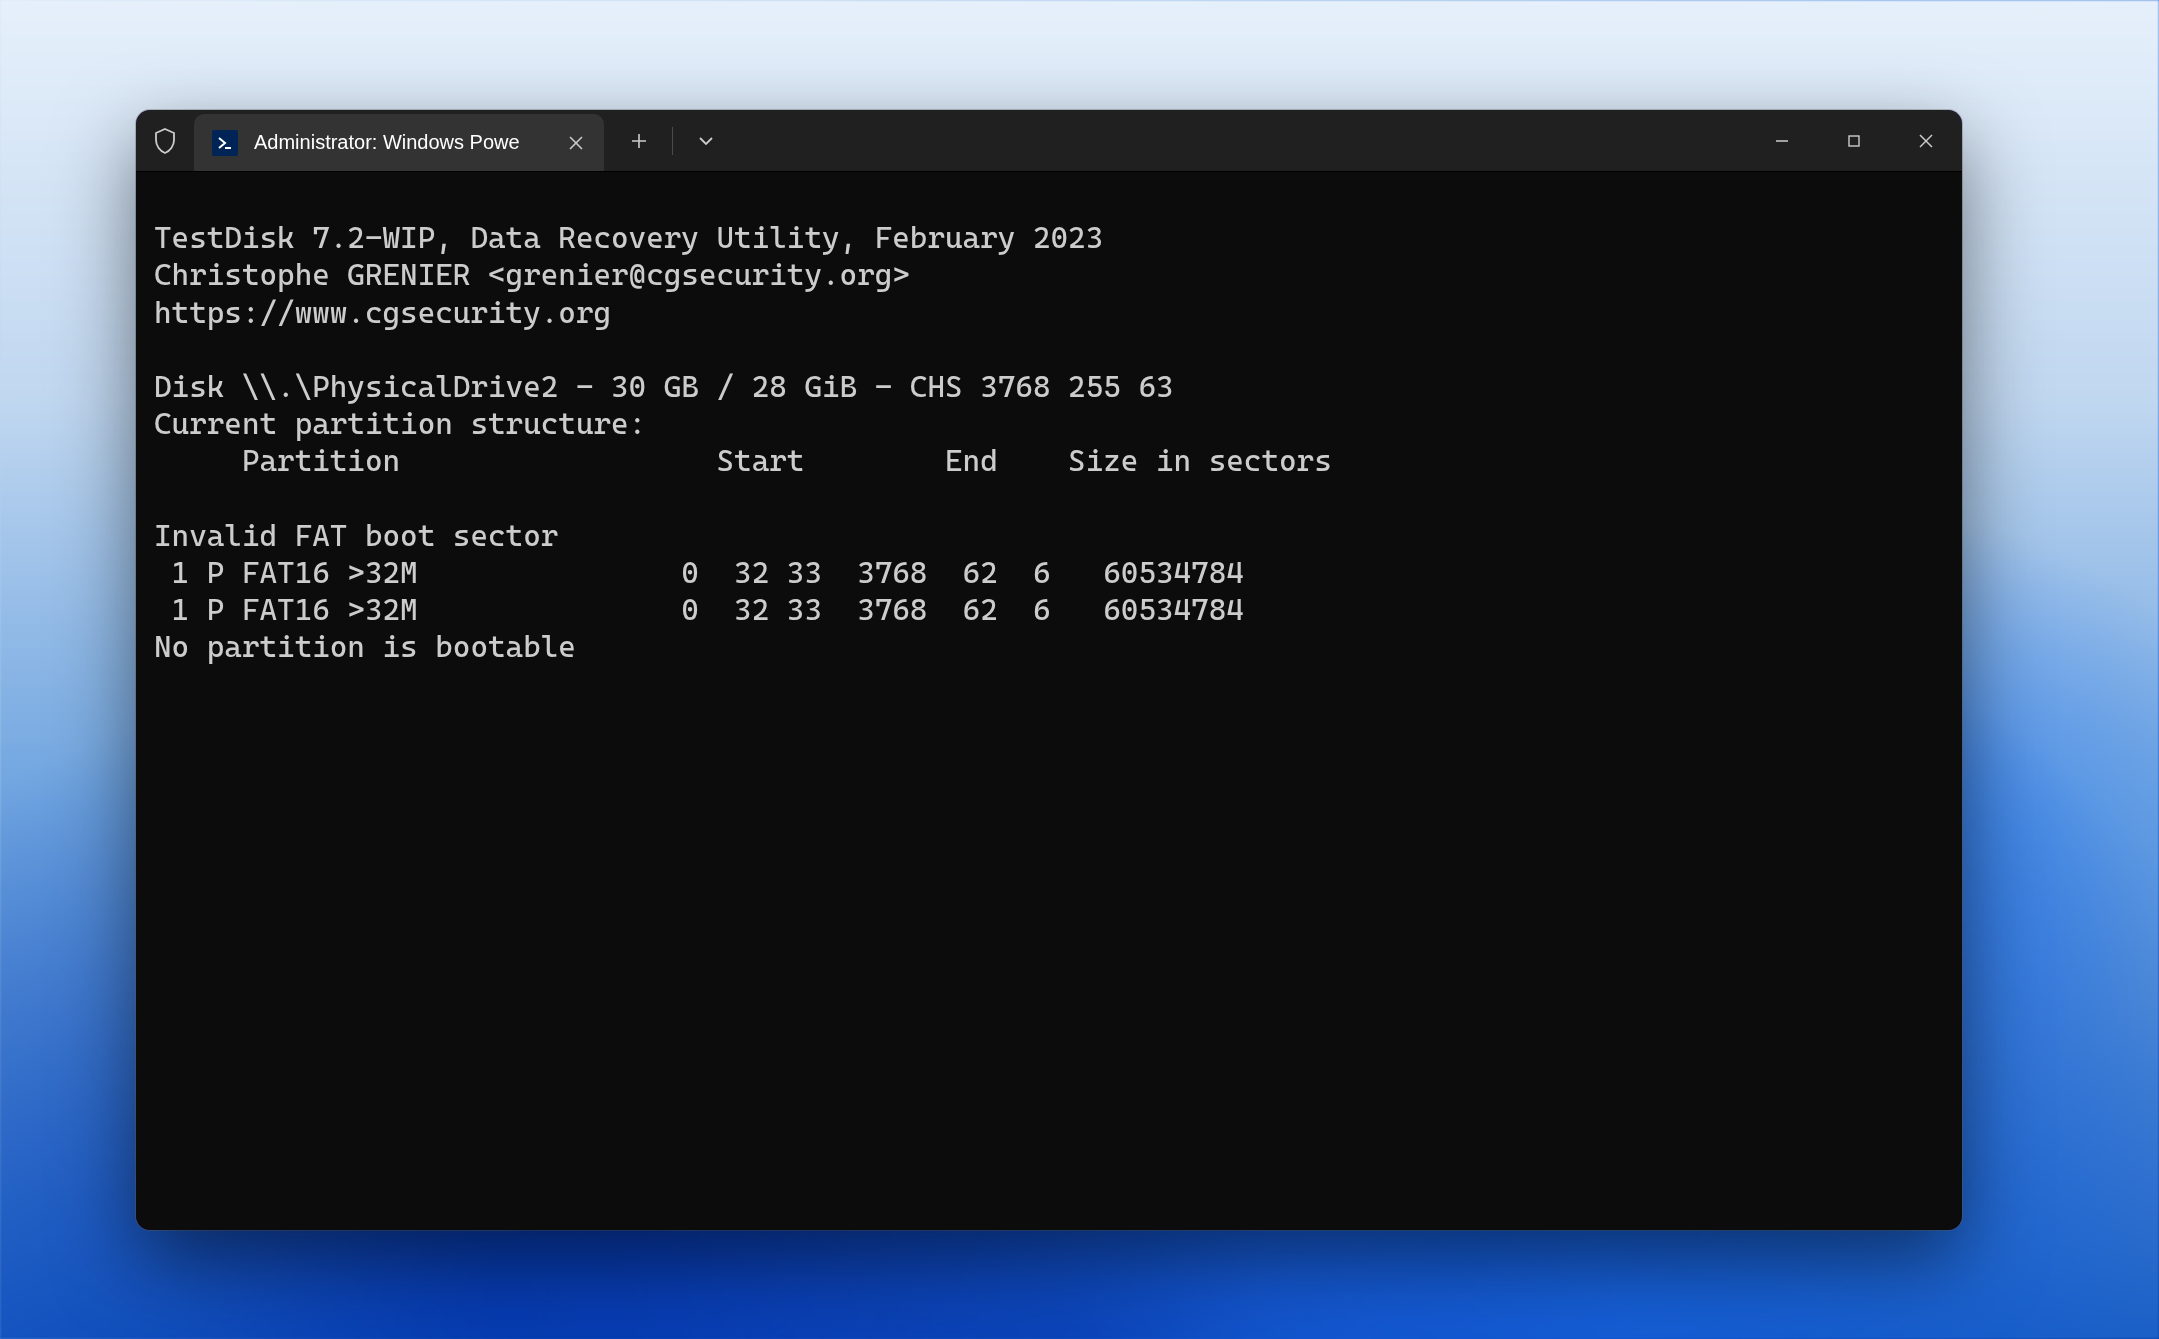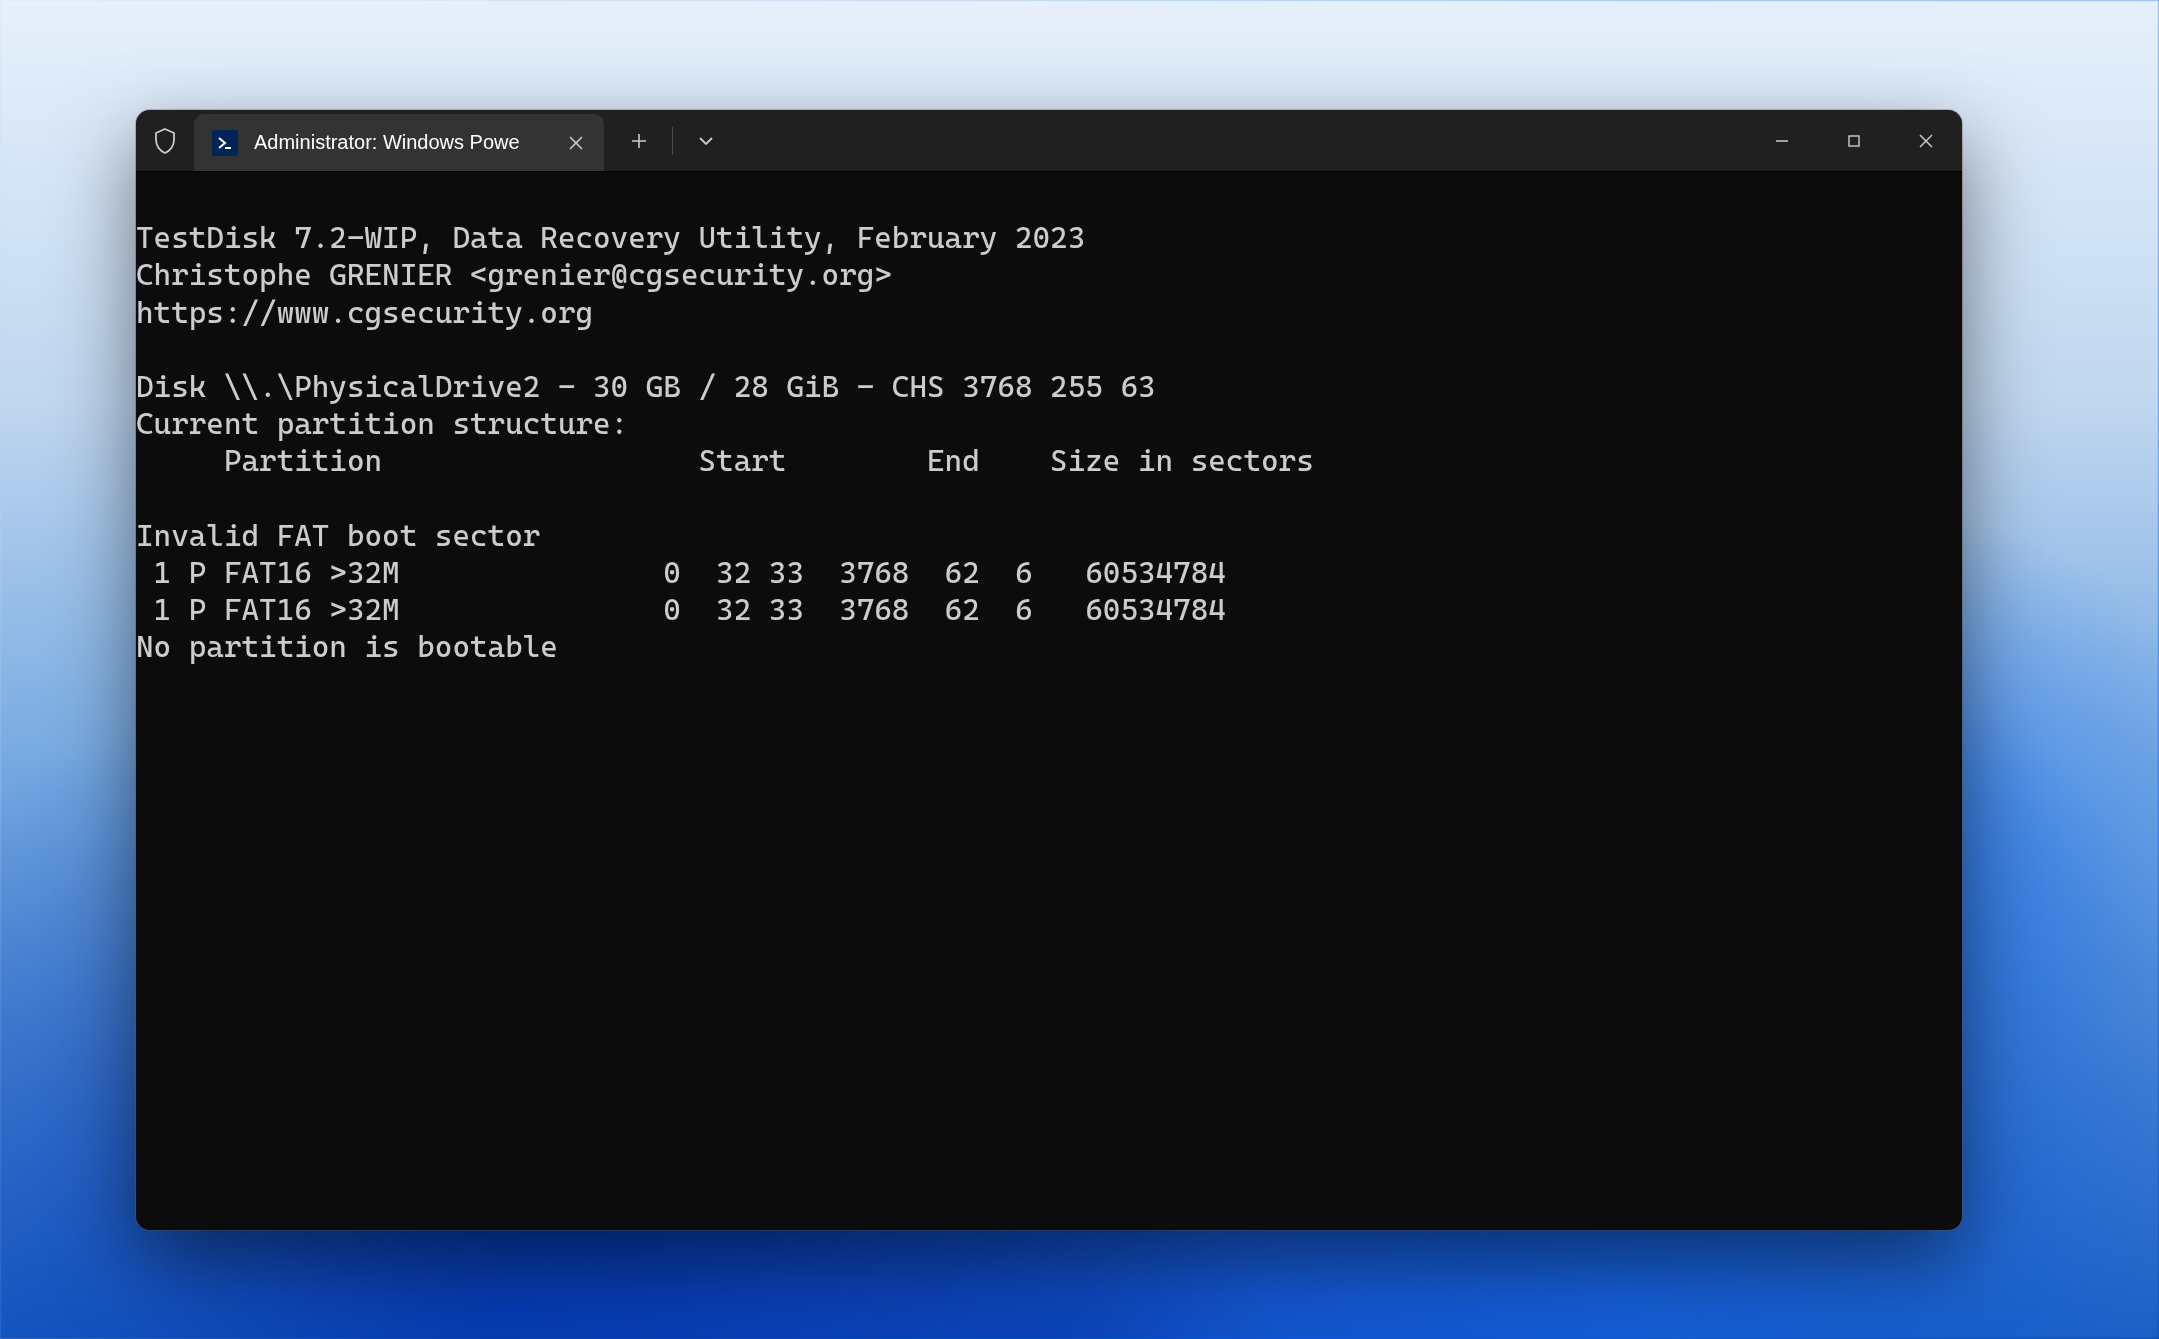--- a/index.html
+++ b/index.html
@@ -159,21 +159,21 @@
       justify-content: center;
       color: #ccc;
       cursor: pointer;
     }
     .win-btn svg { width: 16px; height: 16px; }
 
     
     .term-body {
       flex: 1;
       background: #0c0c0c;
-      padding: 10px 14px 14px 0;
+      padding: 10px 14px 14px 18px;
       display: flex;
       flex-direction: column;
     }
     .term-content {
       font-family: "Cascadia Mono","Cascadia Code",Consolas,monospace;
       font-size: 30px;
       line-height: 1.24;
       color: #cccccc;
       white-space: pre;
       flex: 1;

